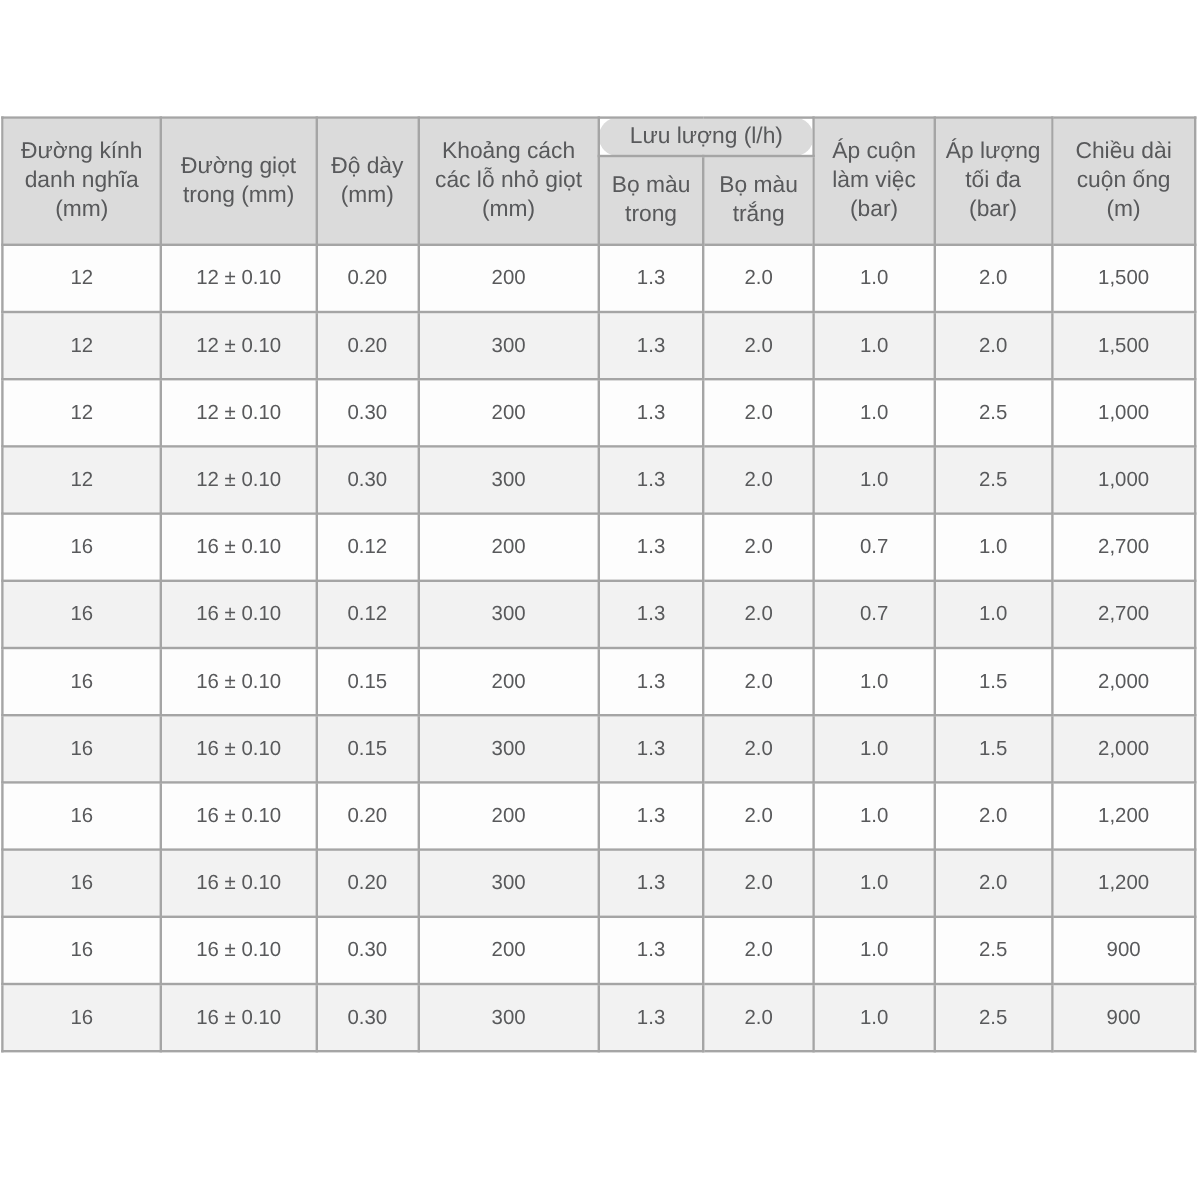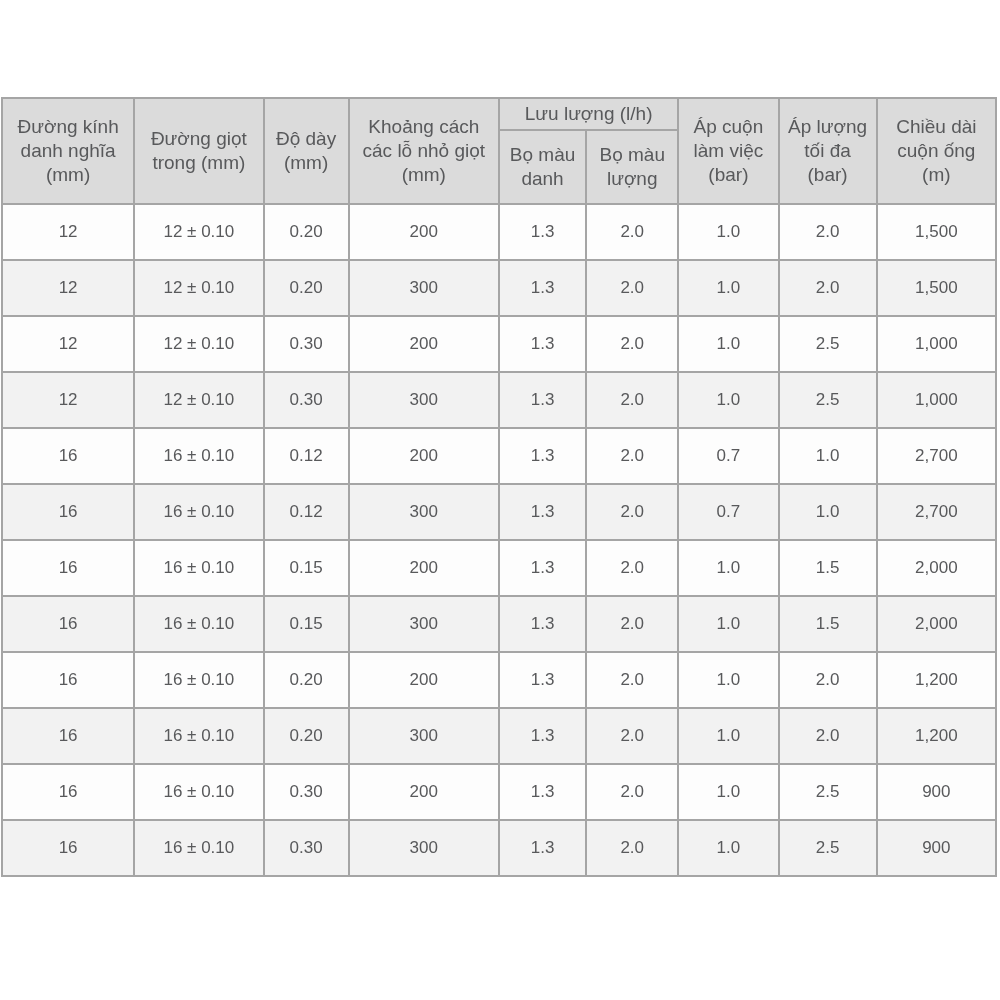--- a/index.html
+++ b/index.html
@@ -31,20 +31,21 @@
   table.spec th {
     background: #dbdbdb;
     font-weight: normal;
     font-size: 19px;
     line-height: 1.28;
     padding: 4px 6px;
   }
   table.spec thead tr.tier1 th.group-th {
     height: 26px;
     padding: 2px 4px;
+    border-radius: 16px;
   }
   table.spec thead tr.tier2 th {
     height: 64px;
   }
   table.spec td {
     font-size: 17px;
     height: 54px;
     background: #fdfdfd;
     padding: 0 4px;
   }
@@ -73,22 +74,22 @@
         <th rowspan="2">Đường kính danh nghĩa (mm)</th>
         <th rowspan="2">Đường giọt trong (mm)</th>
         <th rowspan="2">Độ dày (mm)</th>
         <th rowspan="2">Khoảng cách các lỗ nhỏ giọt (mm)</th>
         <th colspan="2" class="group-th">Lưu lượng (l/h)</th>
         <th rowspan="2">Áp cuộn làm việc (bar)</th>
         <th rowspan="2">Áp lượng tối đa (bar)</th>
         <th rowspan="2">Chiều dài cuộn ống (m)</th>
       </tr>
       <tr class="tier2">
-        <th>Bọ màu danh</th>
-        <th>Bọ màu lượng</th>
+        <th>Bọ màu trong</th>
+        <th>Bọ màu trắng</th>
       </tr>
     </thead>
     <tbody>
         <tr>
           <td>12</td>
           <td>12 ± 0.10</td>
           <td>0.20</td>
           <td>200</td>
           <td>1.3</td>
           <td>2.0</td>

